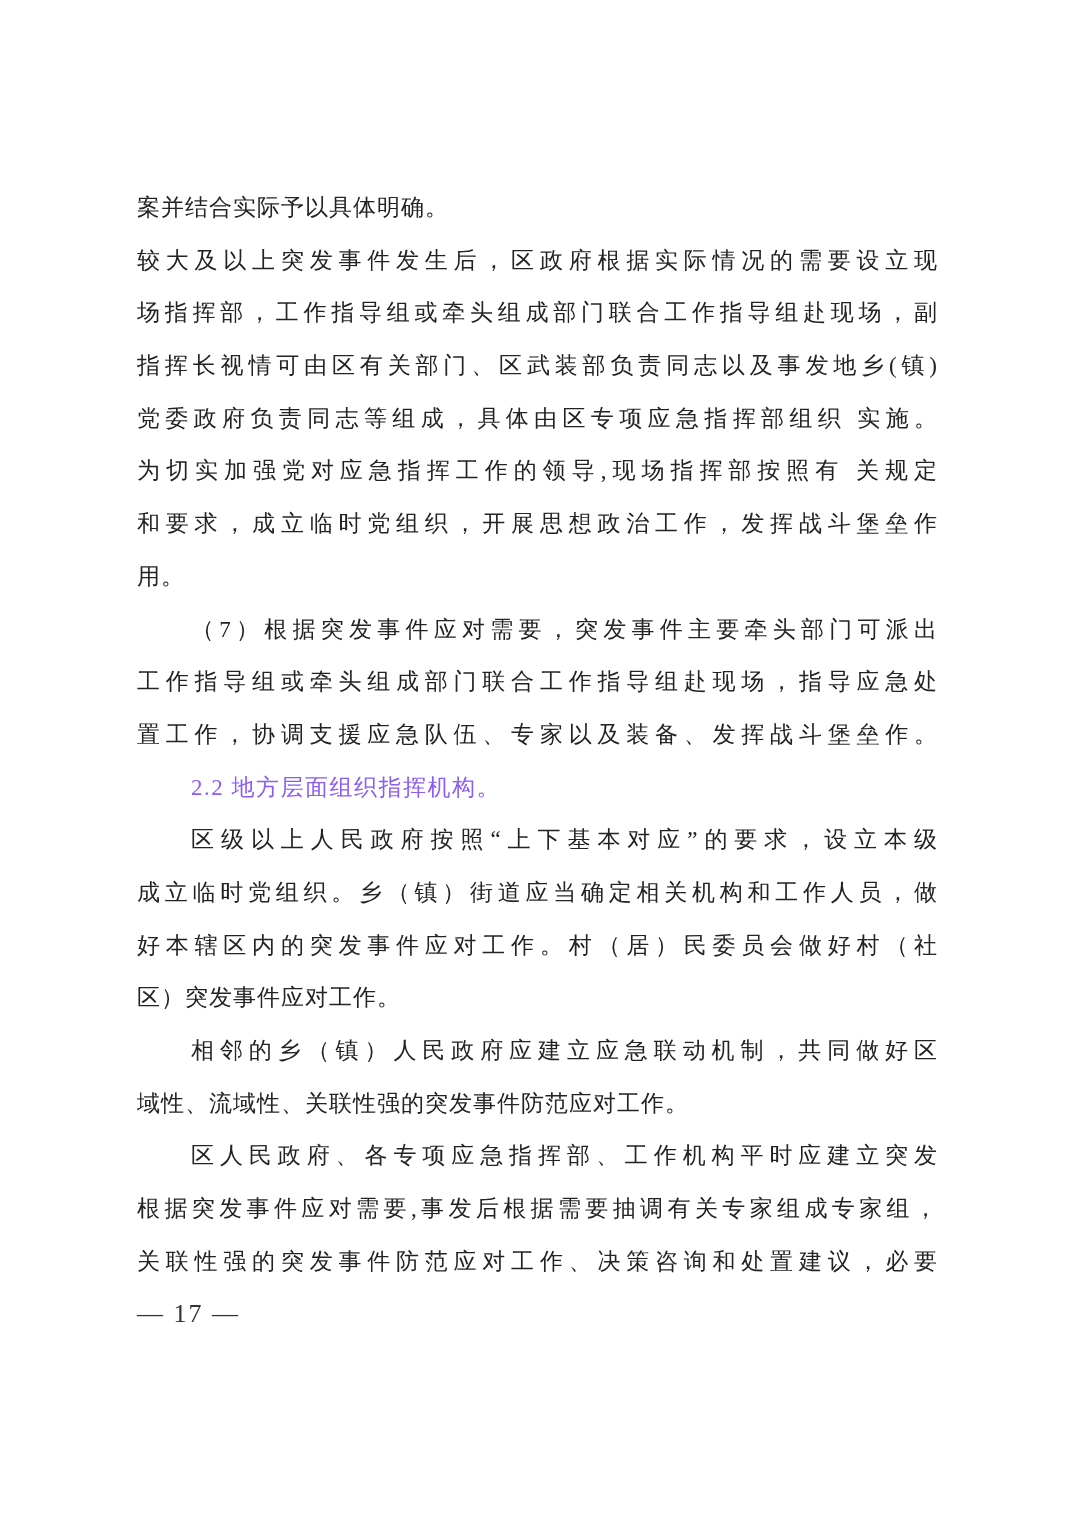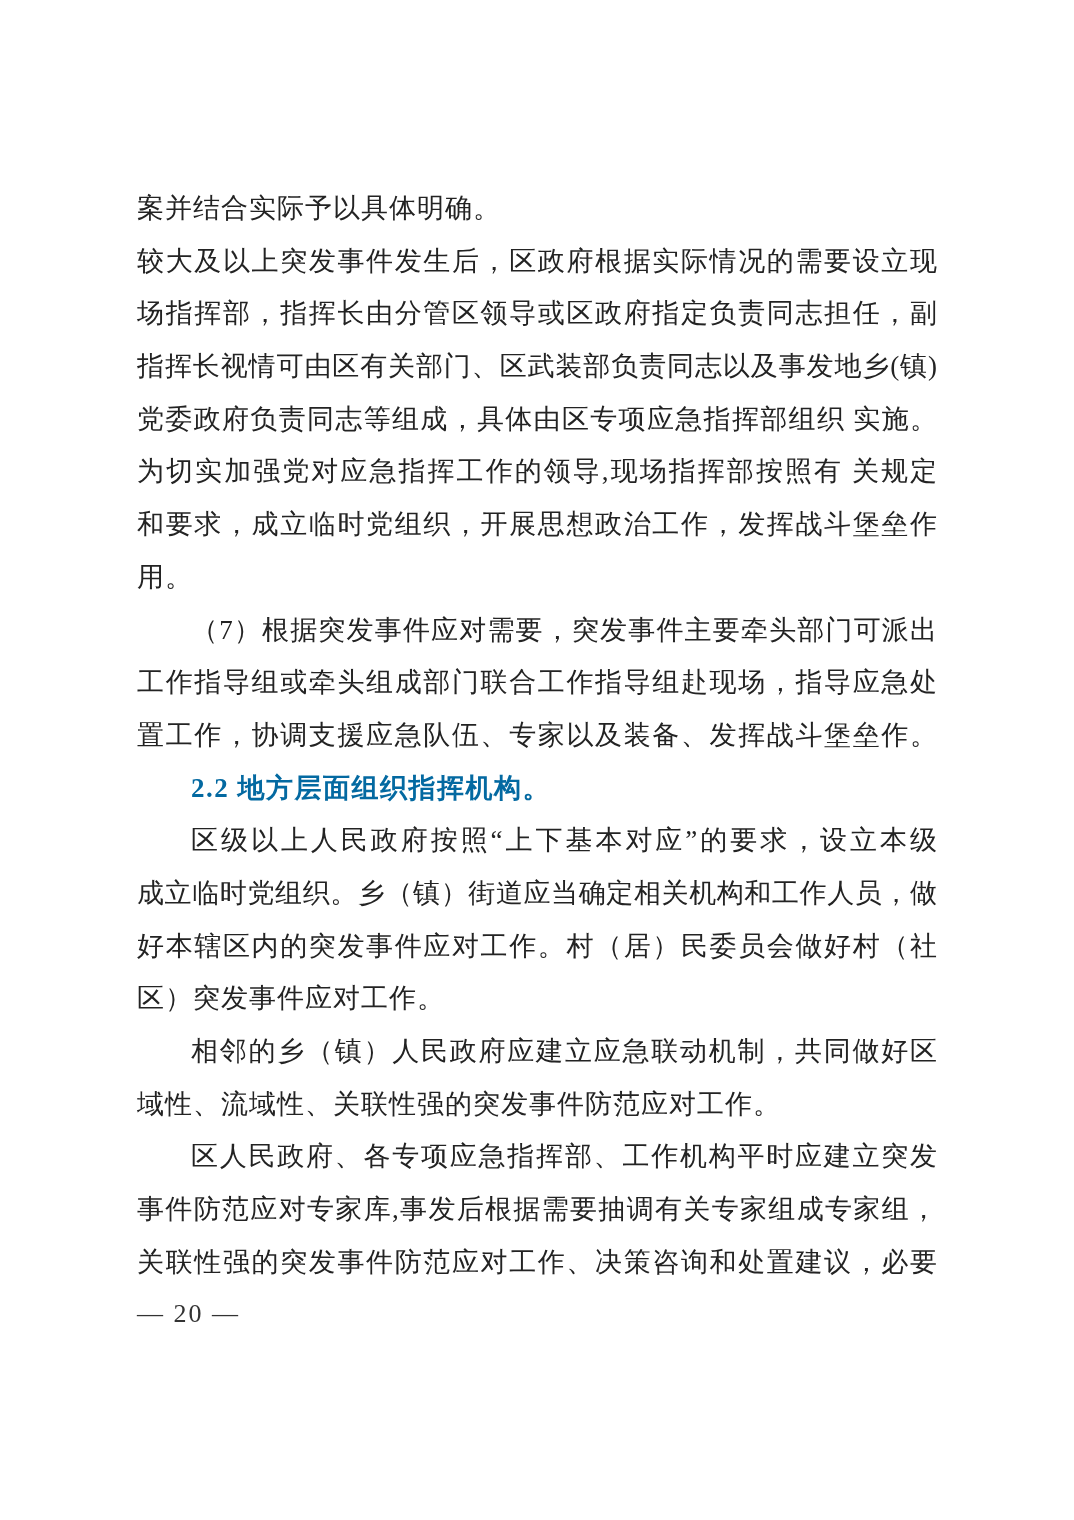--- a/index.html
+++ b/index.html
@@ -16,75 +16,75 @@
     color: #232323;
     overflow: hidden;
   }
   .content {
     position: absolute;
     left: 137px;
     top: 182px;
     width: 800px;
   }
   .line {
-    font-size: 27px;
+    font-size: 23px;
     line-height: 52.7px;
     height: 52.7px;
     text-align: left;
     white-space: nowrap;
     letter-spacing: 1px;
   }
   
   .line.j {
     white-space: normal;
     text-align: justify;
     text-align-last: justify;
     letter-spacing: 0;
     font-family: Liberation Serif, serif;
   }
   
   .line.i {
     padding-left: 54px;
   }
   
   .line.b {
-    font-weight: bold;
-    color: #0369a1;
+    font-weight: normal;
+    color: #8b5cf6;
     letter-spacing: 1.5px;
   }
   .footer-line {
     font-size: 26px;
     line-height: 52.7px;
     height: 52.7px;
     text-align: left;
     color: #333333;
     letter-spacing: 2px;
   }
 </style>
 </head>
 <body>
 
 <div class="page">
   <div class="content">
     <div class="line">案并结合实际予以具体明确。</div>
     <div class="line j">较大及以上突发事件发生后，区政府根据实际情况的需要设立现</div>
-    <div class="line j">场指挥部，指挥长由分管区领导或区政府指定负责同志担任，副</div>
+    <div class="line j">场指挥部，工作指导组或牵头组成部门联合工作指导组赴现场，副</div>
     <div class="line j">指挥长视情可由区有关部门、区武装部负责同志以及事发地乡(镇)</div>
     <div class="line j">党委政府负责同志等组成，具体由区专项应急指挥部组织 实施。</div>
     <div class="line j">为切实加强党对应急指挥工作的领导,现场指挥部按照有 关规定</div>
     <div class="line j">和要求，成立临时党组织，开展思想政治工作，发挥战斗堡垒作</div>
     <div class="line">用。</div>
     <div class="line i j">（7）根据突发事件应对需要，突发事件主要牵头部门可派出</div>
     <div class="line j">工作指导组或牵头组成部门联合工作指导组赴现场，指导应急处</div>
     <div class="line j">置工作，协调支援应急队伍、专家以及装备、发挥战斗堡垒作。</div>
     <div class="line i b">2.2 地方层面组织指挥机构。</div>
     <div class="line i j">区级以上人民政府按照“上下基本对应”的要求，设立本级</div>
     <div class="line j">成立临时党组织。乡（镇）街道应当确定相关机构和工作人员，做</div>
     <div class="line j">好本辖区内的突发事件应对工作。村（居）民委员会做好村（社</div>
     <div class="line">区）突发事件应对工作。</div>
     <div class="line i j">相邻的乡（镇）人民政府应建立应急联动机制，共同做好区</div>
     <div class="line">域性、流域性、关联性强的突发事件防范应对工作。</div>
     <div class="line i j">区人民政府、各专项应急指挥部、工作机构平时应建立突发</div>
-    <div class="line j">事件防范应对专家库,事发后根据需要抽调有关专家组成专家组，</div>
+    <div class="line j">根据突发事件应对需要,事发后根据需要抽调有关专家组成专家组，</div>
     <div class="line j">关联性强的突发事件防范应对工作、决策咨询和处置建议，必要</div>
-    <div class="footer-line">— 20 —</div>
+    <div class="footer-line">— 17 —</div>
   </div>
 </div>
 
 </body></html>

